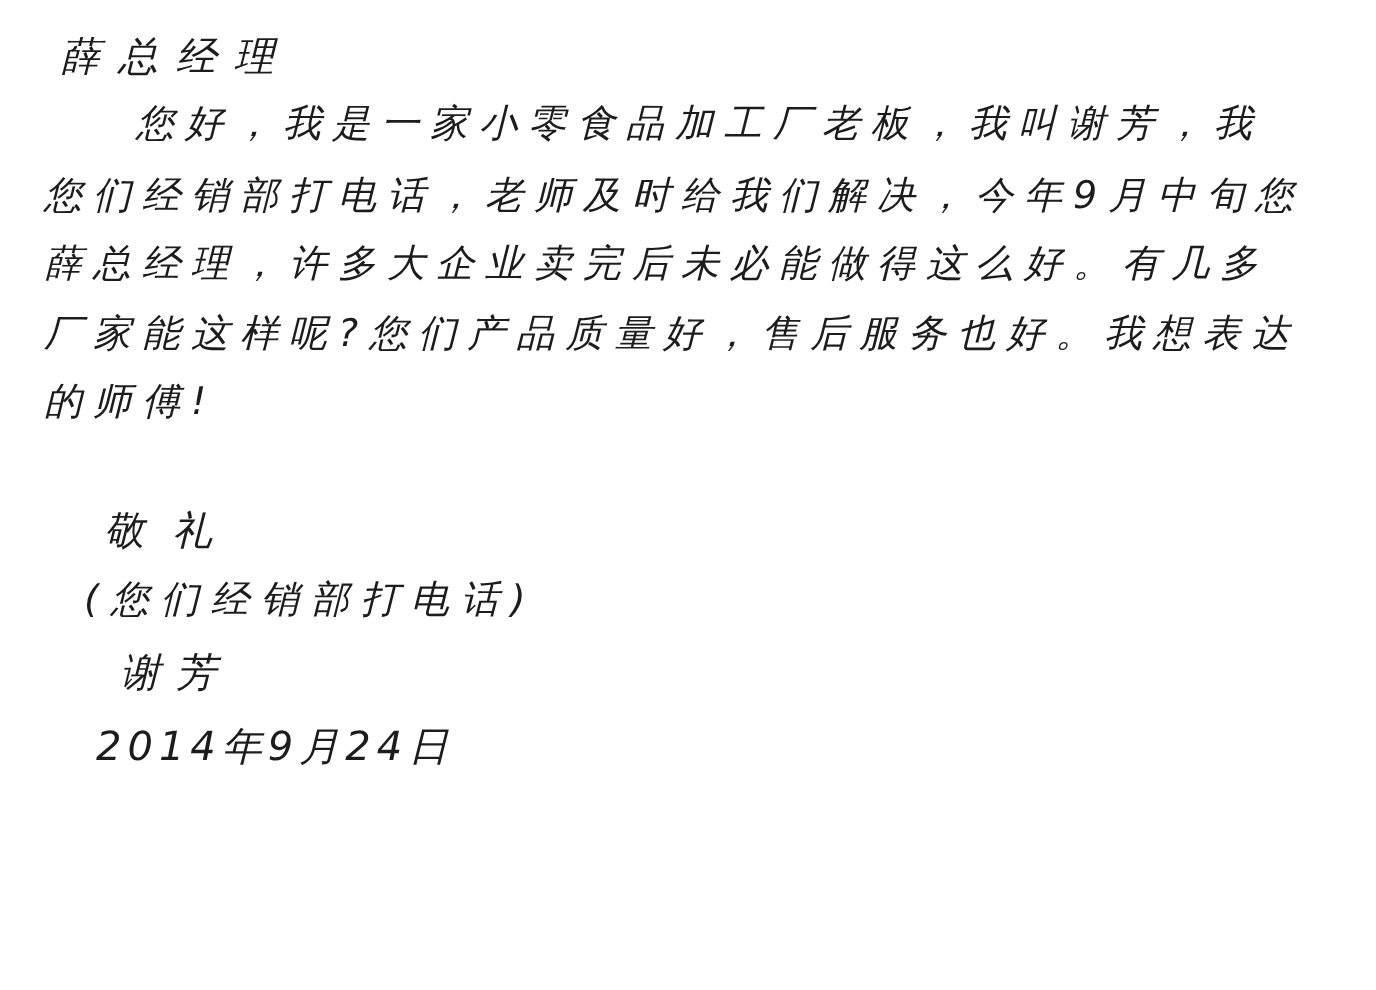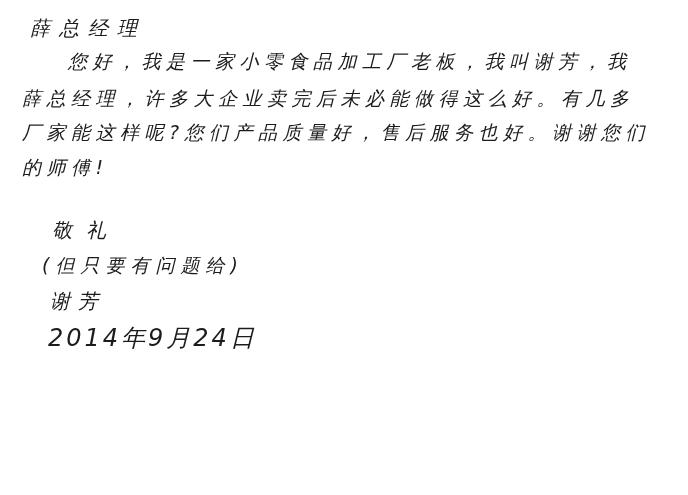--- a/index.html
+++ b/index.html
@@ -52,48 +52,49 @@
     font-size: 19px;
     letter-spacing: 6px;
     line-height: 35px;
     margin-left: 20px;
     font-style: italic;
   }
   .signature {
     font-size: 20px;
     letter-spacing: 8px;
     line-height: 36px;
-    margin-left: 28px;
+    margin-left: 38px;
     font-style: italic;
   }
   .date-line {
-    font-size: 24px;
+    font-size: 20px;
     letter-spacing: 3px;
     line-height: 38px;
     margin-left: 26px;
     font-style: italic;
   }
 </style>
 </head>
 <body>
 
 <div class="page">
   <div class="letter">
 
     <div class="salutation">薛总经理</div>
 
     <div class="body">
       <div class="body-line first">您好，我是一家小零食品加工厂老板，我叫谢芳，我</div>
+      <div class="body-line">您们经销部打电话，老师及时给我们解决，今年9月中旬您</div>
       <div class="body-line">薛总经理，许多大企业卖完后未必能做得这么好。有几多</div>
-      <div class="body-line">厂家能这样呢?您们产品质量好，售后服务也好。谢谢您们</div>
+      <div class="body-line">厂家能这样呢?您们产品质量好，售后服务也好。我想表达</div>
       <div class="body-line">的师傅!</div>
     </div>
 
     <div class="closing">敬礼</div>
 
-    <div class="forward-note">(但只要有问题给)</div>
+    <div class="forward-note">(您们经销部打电话)</div>
 
     <div class="signature">谢芳</div>
 
     <div class="date-line">2014年9月24日</div>
 
   </div>
 </div>
 
 </body></html>

